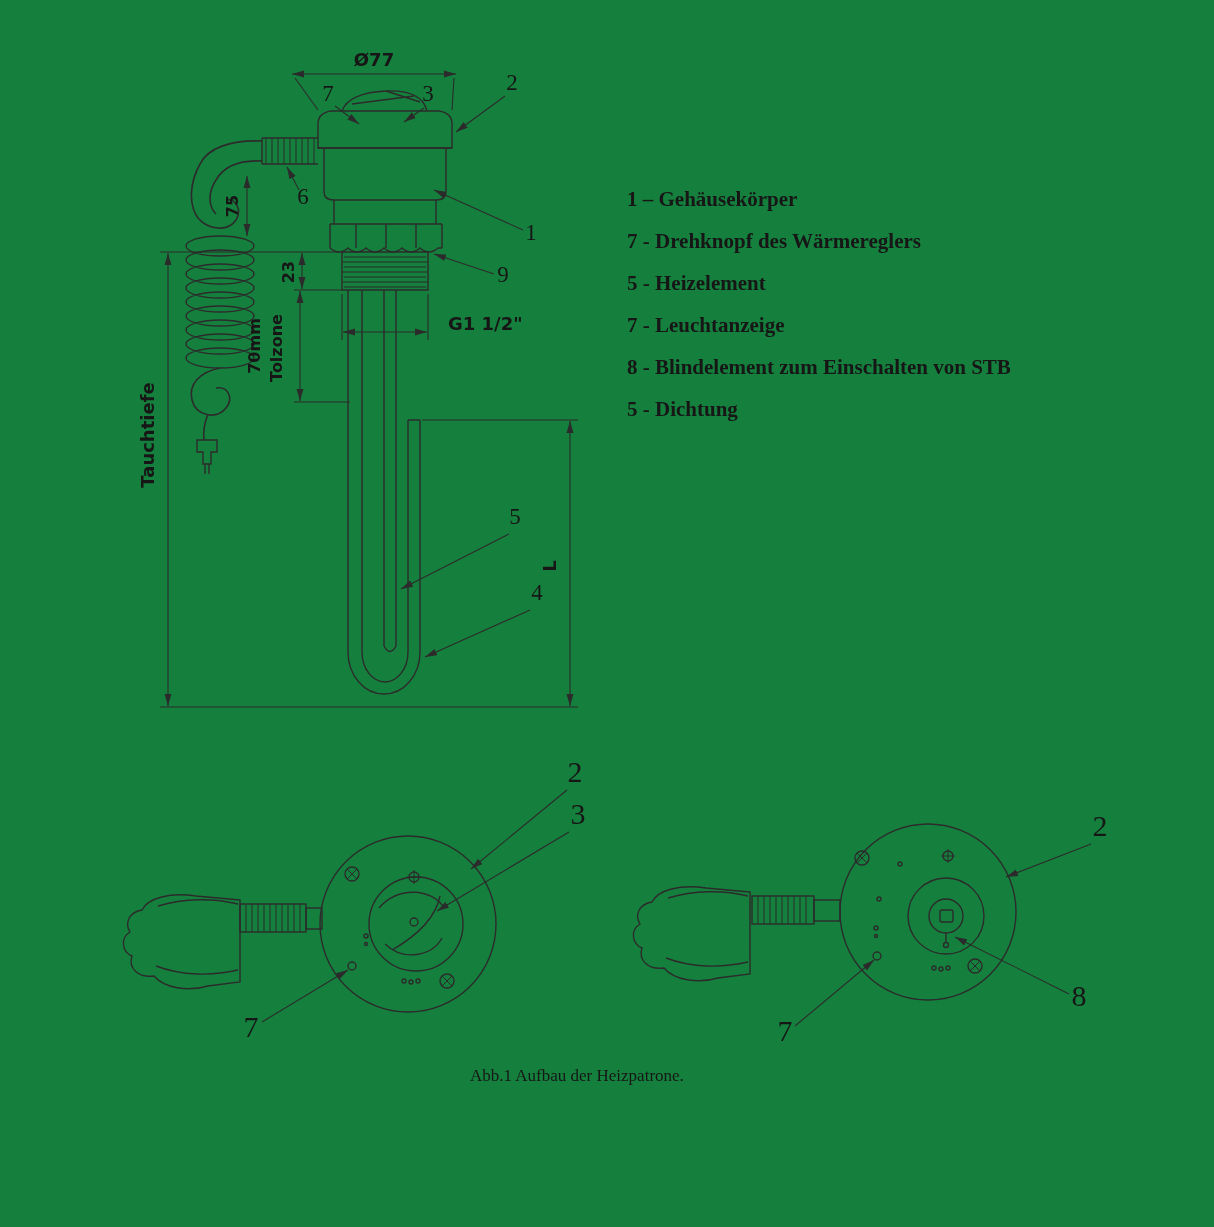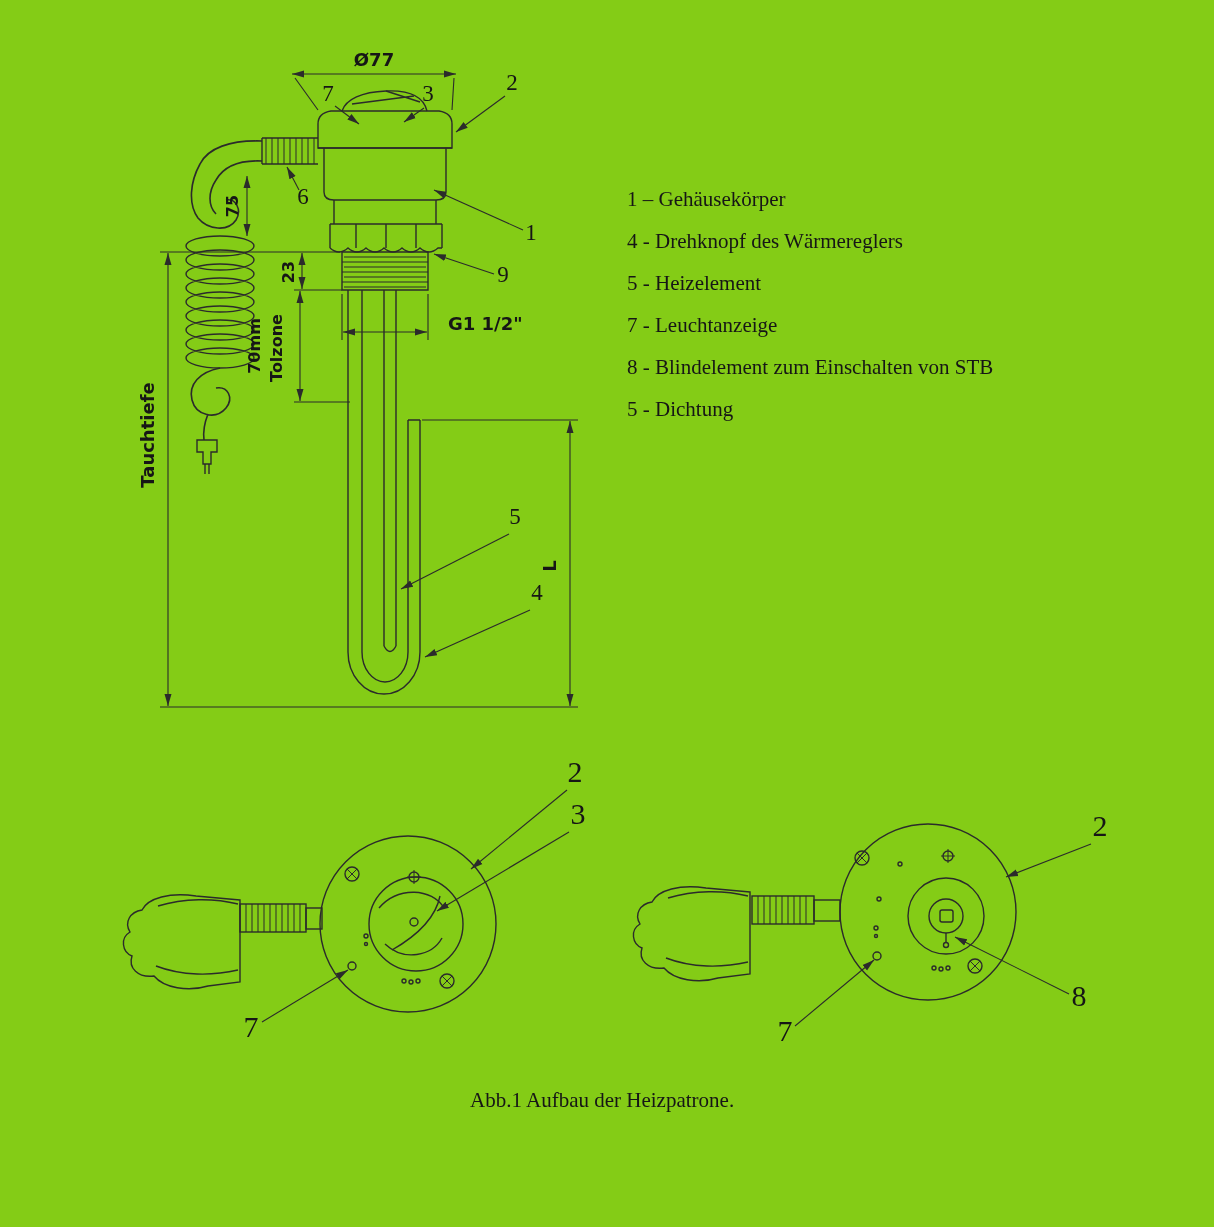--- a/index.html
+++ b/index.html
@@ -1,21 +1,21 @@
 <!DOCTYPE html>
 <html><head>
 <meta charset="utf-8">
 <style>
   html,body{margin:0;padding:0;background:#ffffff;}
-  .page{position:relative;width:1214px;height:1227px;background:#84cc16;overflow:hidden;
+  .page{position:relative;width:1214px;height:1227px;background:#15803d;overflow:hidden;
         font-family:"Liberation Serif",serif;color:#161616;}
   .drawing{position:absolute;left:0;top:0;}
   .legend{position:absolute;left:627px;top:178px;}
-  .legend-item{height:42px;line-height:42px;font-size:21px;white-space:nowrap;color:#161616;}
-  .caption{position:absolute;font-size:21px;white-space:nowrap;color:#161616;margin-top:22px;}
+  .legend-item{height:42px;line-height:42px;font-size:21px;white-space:nowrap;color:#161616;font-weight:bold;}
+  .caption{position:absolute;font-size:17px;white-space:nowrap;color:#161616;}
   #caption-abb{left:470px;top:1066px;}
   #caption-tab{left:437px;top:1184px;}
   svg text{fill:#161616;}
   .callout{font-family:"Liberation Serif",serif;font-size:23px;}
   .callout-lg{font-family:"Liberation Serif",serif;font-size:30px;}
   .dim{font-family:"DejaVu Sans",sans-serif;font-size:16px;font-weight:600;}
   .dim-lg{font-family:"DejaVu Sans",sans-serif;font-size:18px;font-weight:600;}
 </style>
 </head>
 <body>
@@ -207,21 +207,21 @@
   </g>
   <g>
     <text class="callout-lg" x="1100" y="836" text-anchor="middle">2</text>
     <text class="callout-lg" x="1079" y="1006" text-anchor="middle">8</text>
     <text class="callout-lg" x="785" y="1041" text-anchor="middle">7</text>
   </g>
 </svg>
 
   <div class="legend">
     <div class="legend-item">1 – Gehäusekörper</div>
-    <div class="legend-item">4 - Drehknopf des Wärmereglers</div>
+    <div class="legend-item">7 - Drehknopf des Wärmereglers</div>
     <div class="legend-item">5 - Heizelement</div>
     <div class="legend-item">7 - Leuchtanzeige</div>
     <div class="legend-item">8 - Blindelement zum Einschalten von STB</div>
     <div class="legend-item">5 - Dichtung</div>
   </div>
 
   <div class="caption" id="caption-abb">Abb.1 Aufbau der Heizpatrone.</div>
 
 </div>
 

